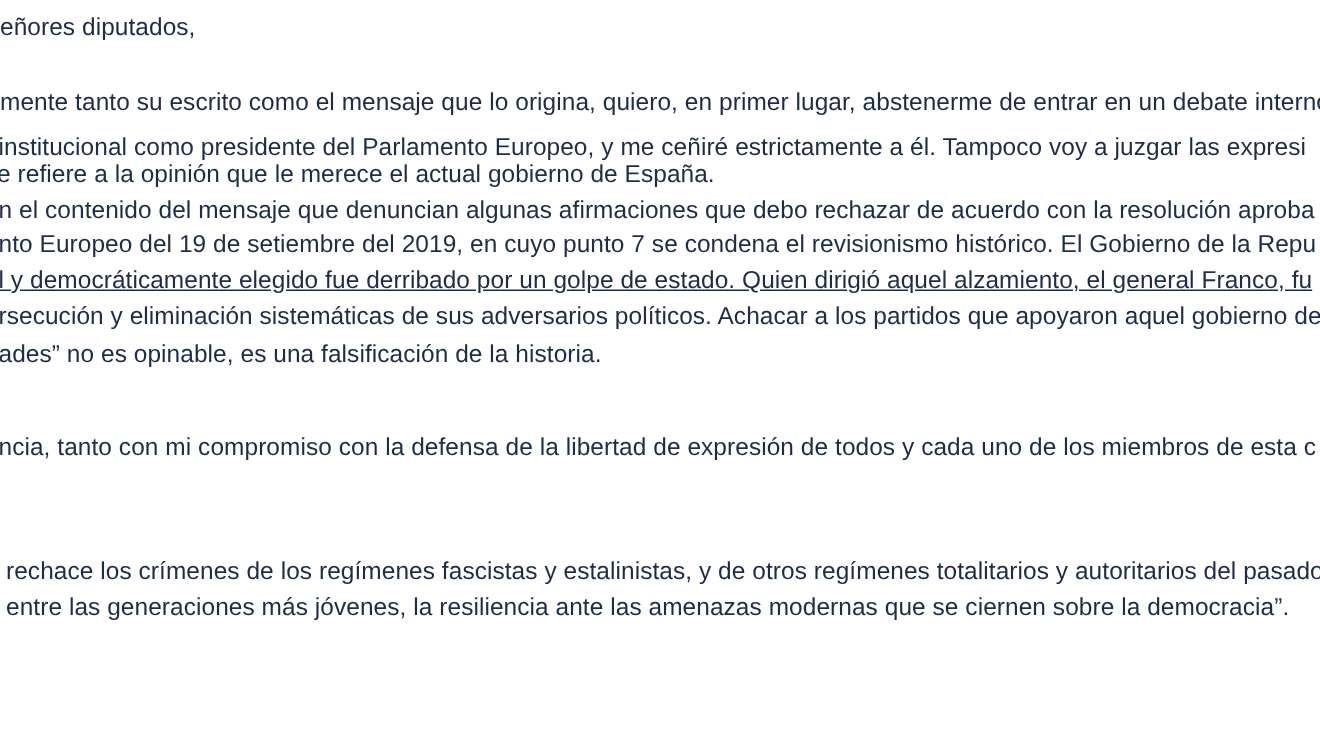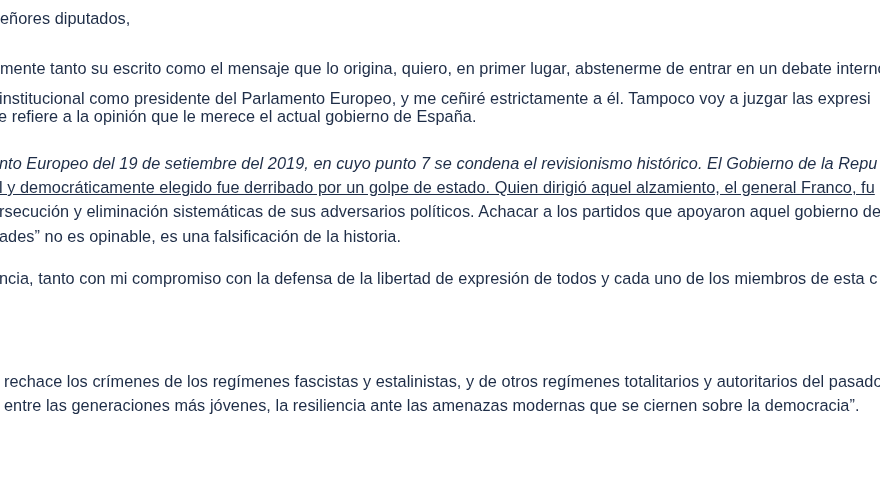--- a/index.html
+++ b/index.html
@@ -20,22 +20,23 @@
   </style>
 </head>
 <body>
 
 <div class="doc">
   <div class="line" style="left:0px;top:8px;">eñores diputados,</div>
 
   <div class="line" style="left:0px;top:58px;">mente tanto su escrito como el mensaje que lo origina, quiero, en primer lugar, abstenerme de entrar en un debate interno</div>
   <div class="line" style="left:-1px;top:88px;">institucional como presidente del Parlamento Europeo, y me ceñiré estrictamente a él. Tampoco voy a juzgar las expresi</div>
   <div class="line" style="left:-2px;top:106px;">e refiere a la opinión que le merece el actual gobierno de España.</div>
-  <div class="line" style="left:-1px;top:153px;font-style:italic;">nto Europeo del 19 de setiembre del 2019, en cuyo punto 7 se condena el revisionismo histórico. El Gobierno de la Repu</div>
+  <div class="line" style="left:-1px;top:130px;">n el contenido del mensaje que denuncian algunas afirmaciones que debo rechazar de acuerdo con la resolución aproba</div>
+  <div class="line" style="left:-1px;top:153px;">nto Europeo del 19 de setiembre del 2019, en cuyo punto 7 se condena el revisionismo histórico. El Gobierno de la Repu</div>
   <div class="line" style="left:-1px;top:177px;text-decoration:underline;">l y democráticamente elegido fue derribado por un golpe de estado. Quien dirigió aquel alzamiento, el general Franco, fu</div>
   <div class="line" style="left:-1px;top:226px;">ades” no es opinable, es una falsificación de la historia.</div>
   <div class="line" style="left:-1px;top:201px;">rsecución y eliminación sistemáticas de sus adversarios políticos. Achacar a los partidos que apoyaron aquel gobierno de</div>
 
-  <div class="line" style="left:-1px;top:268px;text-align:center;">ncia, tanto con mi compromiso con la defensa de la libertad de expresión de todos y cada uno de los miembros de esta c</div>
+  <div class="line" style="left:-1px;top:288px;text-align:center;">ncia, tanto con mi compromiso con la defensa de la libertad de expresión de todos y cada uno de los miembros de esta c</div>
 
   <div class="line" style="left:4px;top:371px;">rechace los crímenes de los regímenes fascistas y estalinistas, y de otros regímenes totalitarios y autoritarios del pasado</div>
   <div class="line" style="left:4px;top:395px;">entre las generaciones más jóvenes, la resiliencia ante las amenazas modernas que se ciernen sobre la democracia”.</div>
 </div>
 
 </body></html>

